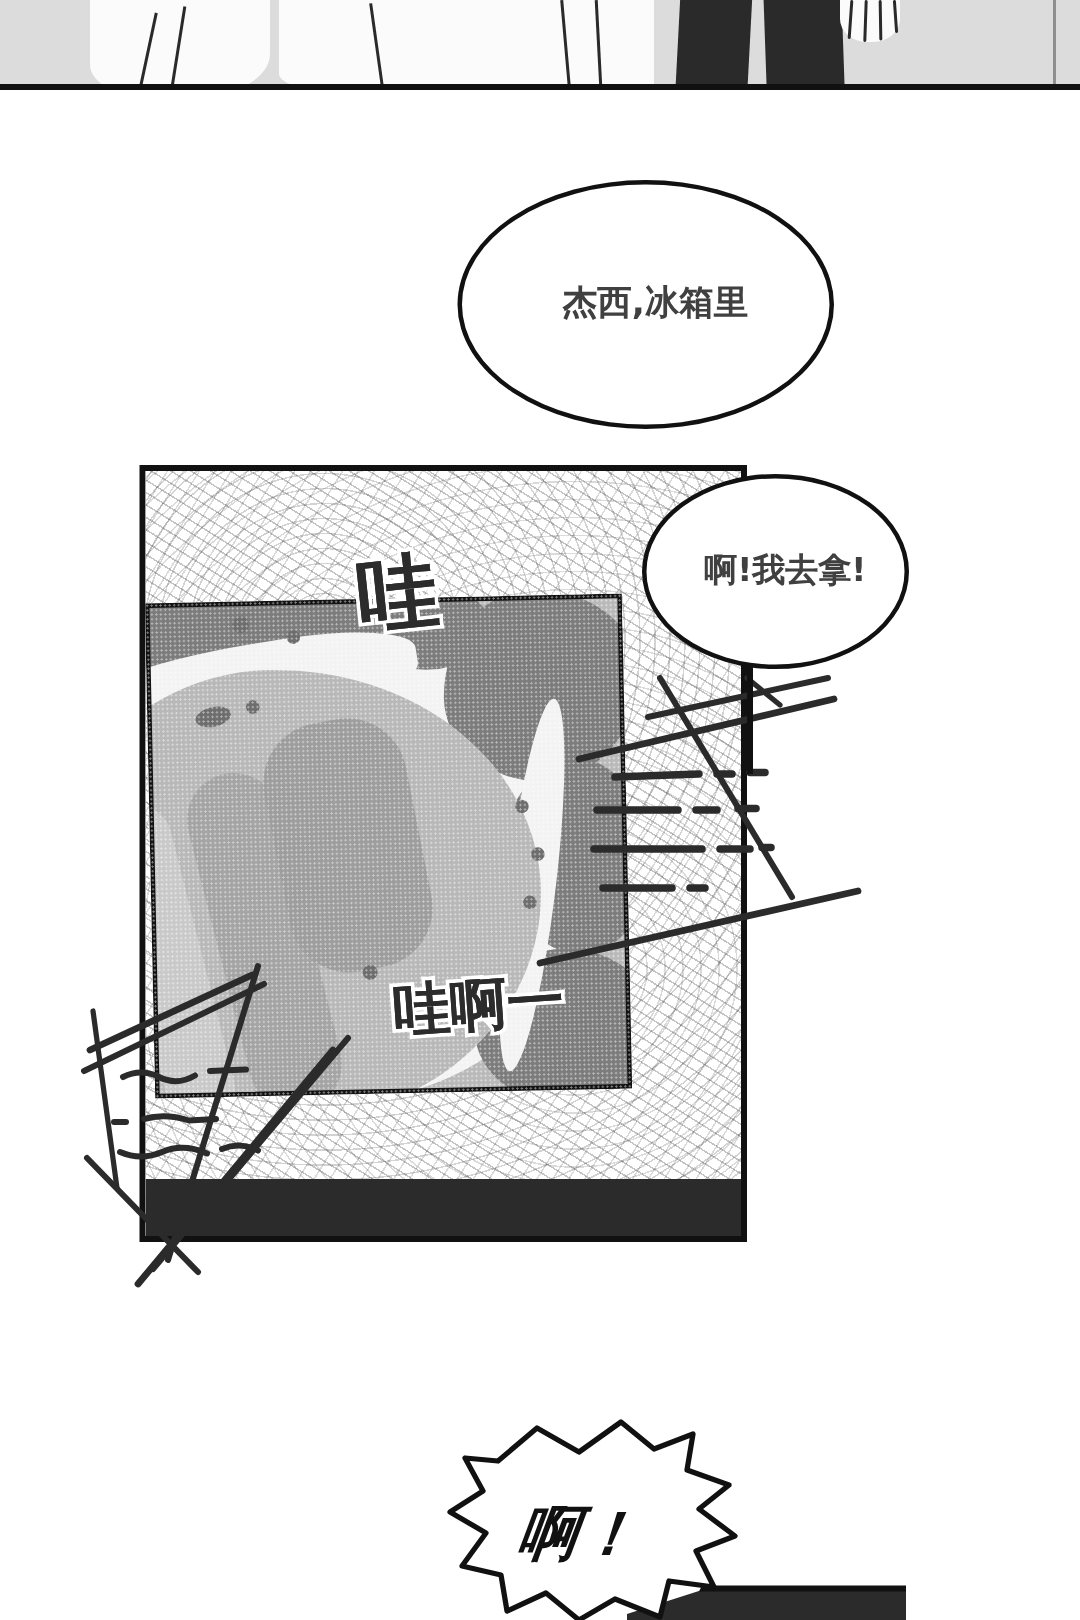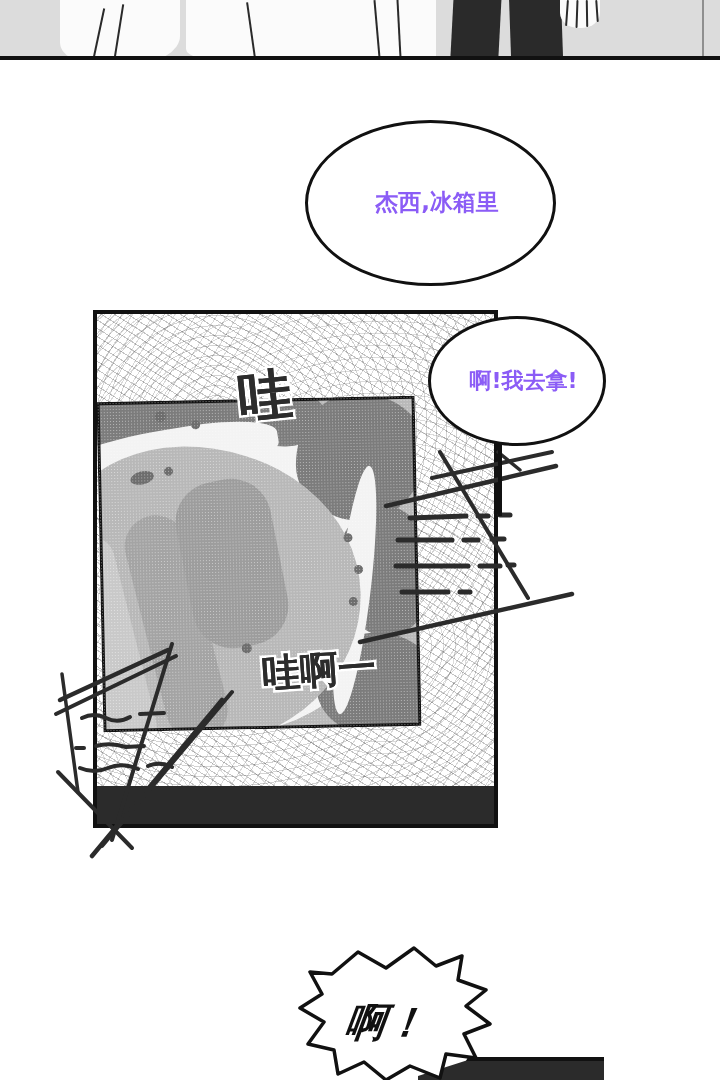--- a/index.html
+++ b/index.html
@@ -158,21 +158,21 @@
     border-radius: 50%;
     display: flex;
     align-items: center;
     justify-content: center;
     text-align: center;
     z-index: 40;
   }
   .bubble-text {
     font-family: "DejaVu Sans", sans-serif;
     font-weight: bold;
-    color: #8b5cf6;
+    color: #404040;
     line-height: 1.28;
     letter-spacing: 0px;
     margin-left: 13px;
   }
   .bubble-tail {
     position: absolute;
     background: #111111;
     z-index: 39;
   }
 

